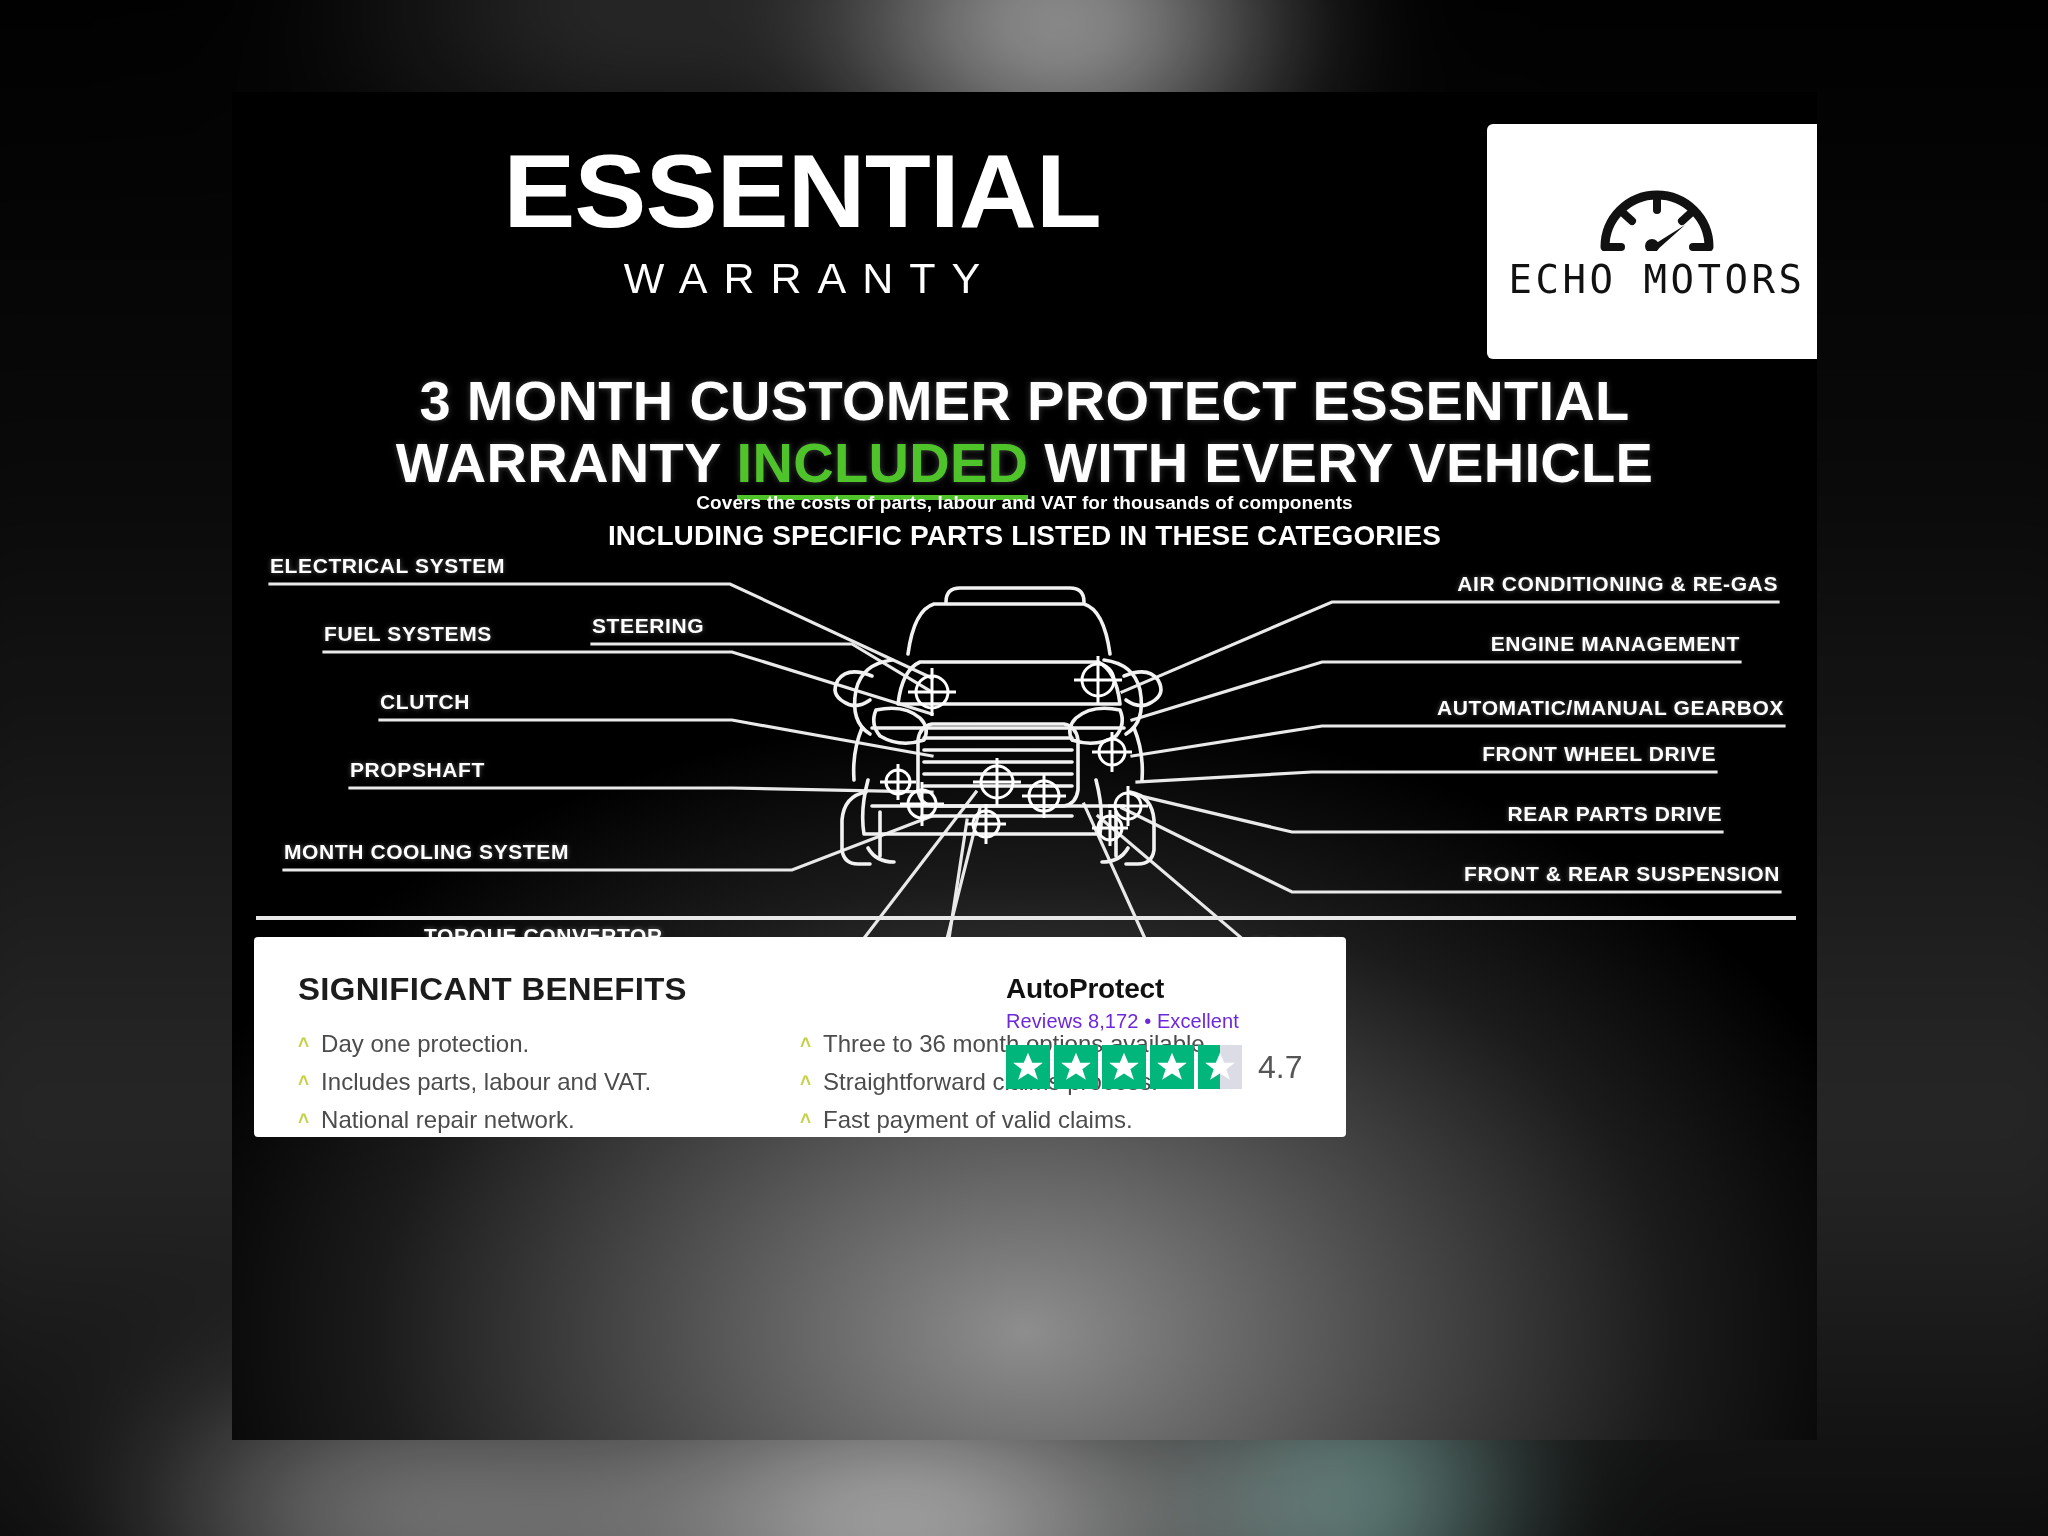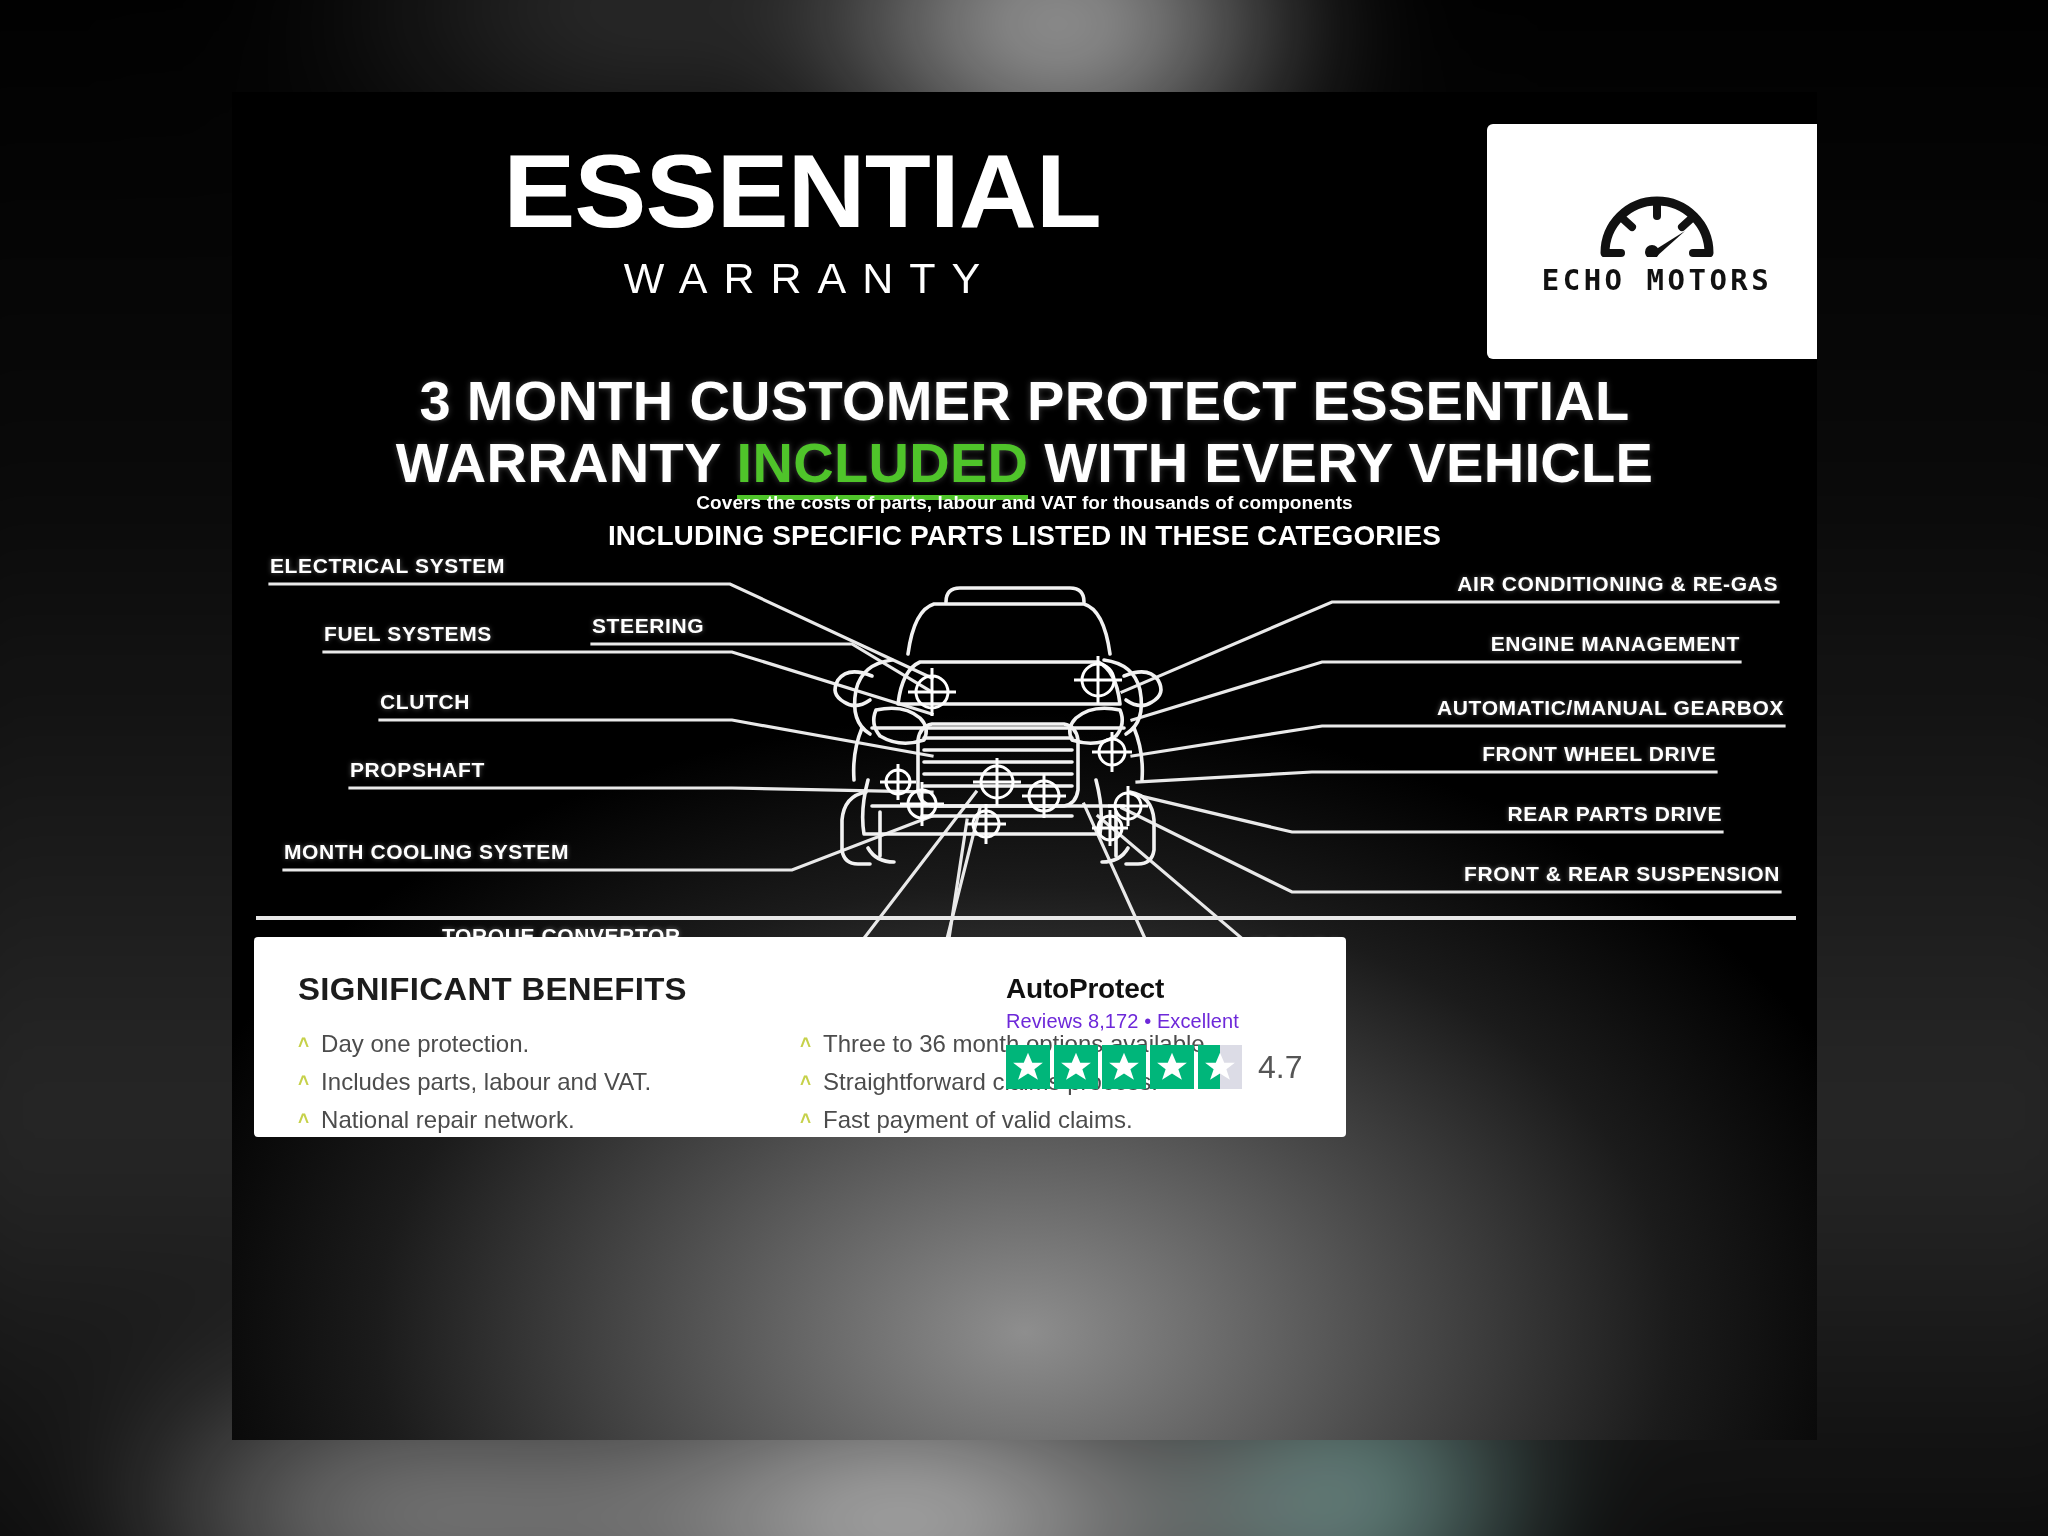--- a/index.html
+++ b/index.html
@@ -43,21 +43,21 @@
 
   
   #head{position:absolute;left:0;top:0;width:100%;height:260px;}
   .brandwrap{
     position:absolute;right:-10px;top:32px;width:340px;height:235px;
     background:#fff;border-radius:6px;
     display:flex;flex-direction:column;align-items:center;justify-content:center;gap:6px;
   }
   .gauge{width:124px;height:70px;}
   .brandname{
-    font-size:29px;letter-spacing:3.5px;color:#111;font-weight:700;
+    font-size:39px;letter-spacing:3.5px;color:#111;font-weight:400;
     font-family:"DejaVu Sans Mono","Liberation Mono",monospace;
   }
 
   .title-block{position:absolute;left:0;top:52px;width:1140px;text-align:center;}
   .title-main{
     font-size:104px;line-height:.92;font-weight:900;color:#fff;
     letter-spacing:-1px;font-family:"Liberation Sans",sans-serif;
     transform:scaleX(1.04);transform-origin:center;
   }
   .title-sub{
@@ -275,21 +275,21 @@
             <line x1="860" y1="736" x2="896" y2="736"></line>
           </g>
       </g>
     </svg>
 
     <div class="lbl" style="left:38px;top:462px">ELECTRICAL SYSTEM</div>
     <div class="lbl" style="left:92px;top:530px">FUEL SYSTEMS</div>
     <div class="lbl" style="left:148px;top:598px">CLUTCH</div>
     <div class="lbl" style="left:118px;top:666px">PROPSHAFT</div>
     <div class="lbl" style="left:52px;top:748px">MONTH COOLING SYSTEM</div>
-    <div class="lbl" style="left:210px;top:832px">TORQUE CONVERTOR</div>
+    <div class="lbl" style="left:192px;top:832px">TORQUE CONVERTOR</div>
     <div class="lbl" style="left:352px;top:916px">DIFFERENTIAL</div>
 
     <div class="lbl" style="left:360px;top:522px">STEERING</div>
     <div class="lbl" style="left:606px;top:928px">ENGINE</div>
     <div class="lbl" style="left:888px;top:854px">TURBO</div>
 
     <div class="lbl r" style="right:39px;top:480px">AIR CONDITIONING &amp; RE-GAS</div>
     <div class="lbl r" style="right:77px;top:540px">ENGINE MANAGEMENT</div>
     <div class="lbl r" style="right:33px;top:604px">AUTOMATIC/MANUAL GEARBOX</div>
     <div class="lbl r" style="right:101px;top:650px">FRONT WHEEL DRIVE</div>

